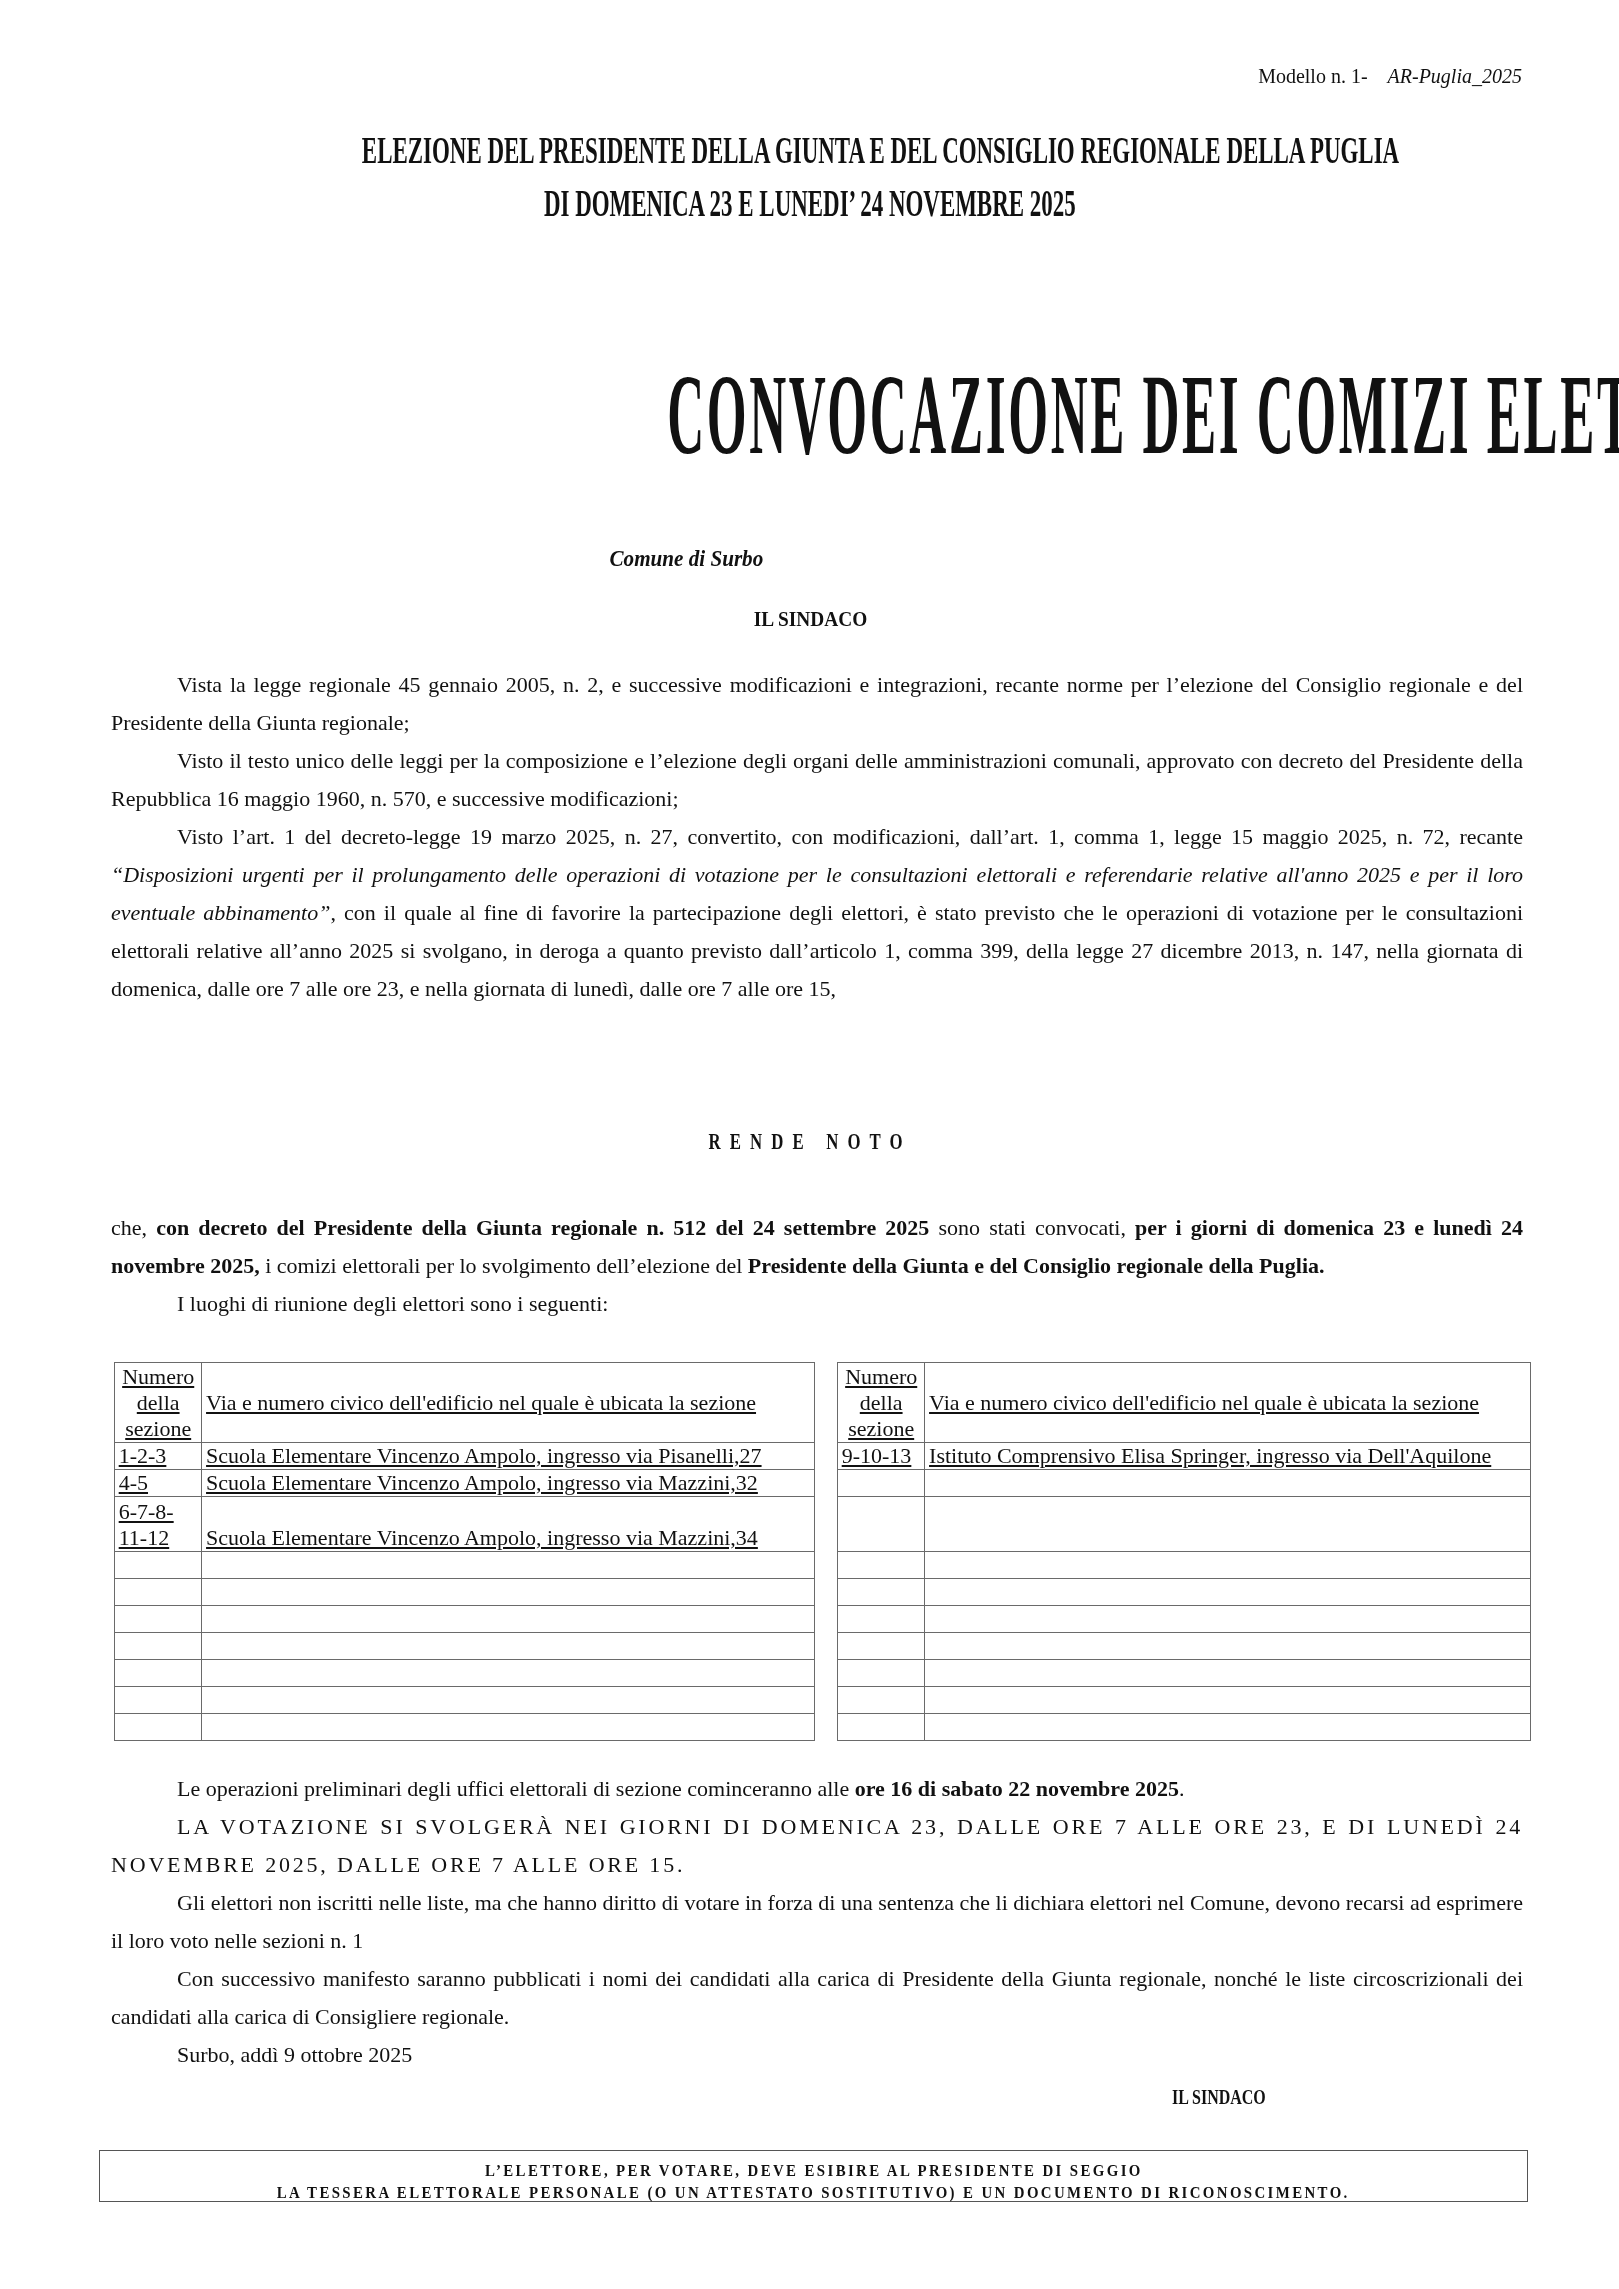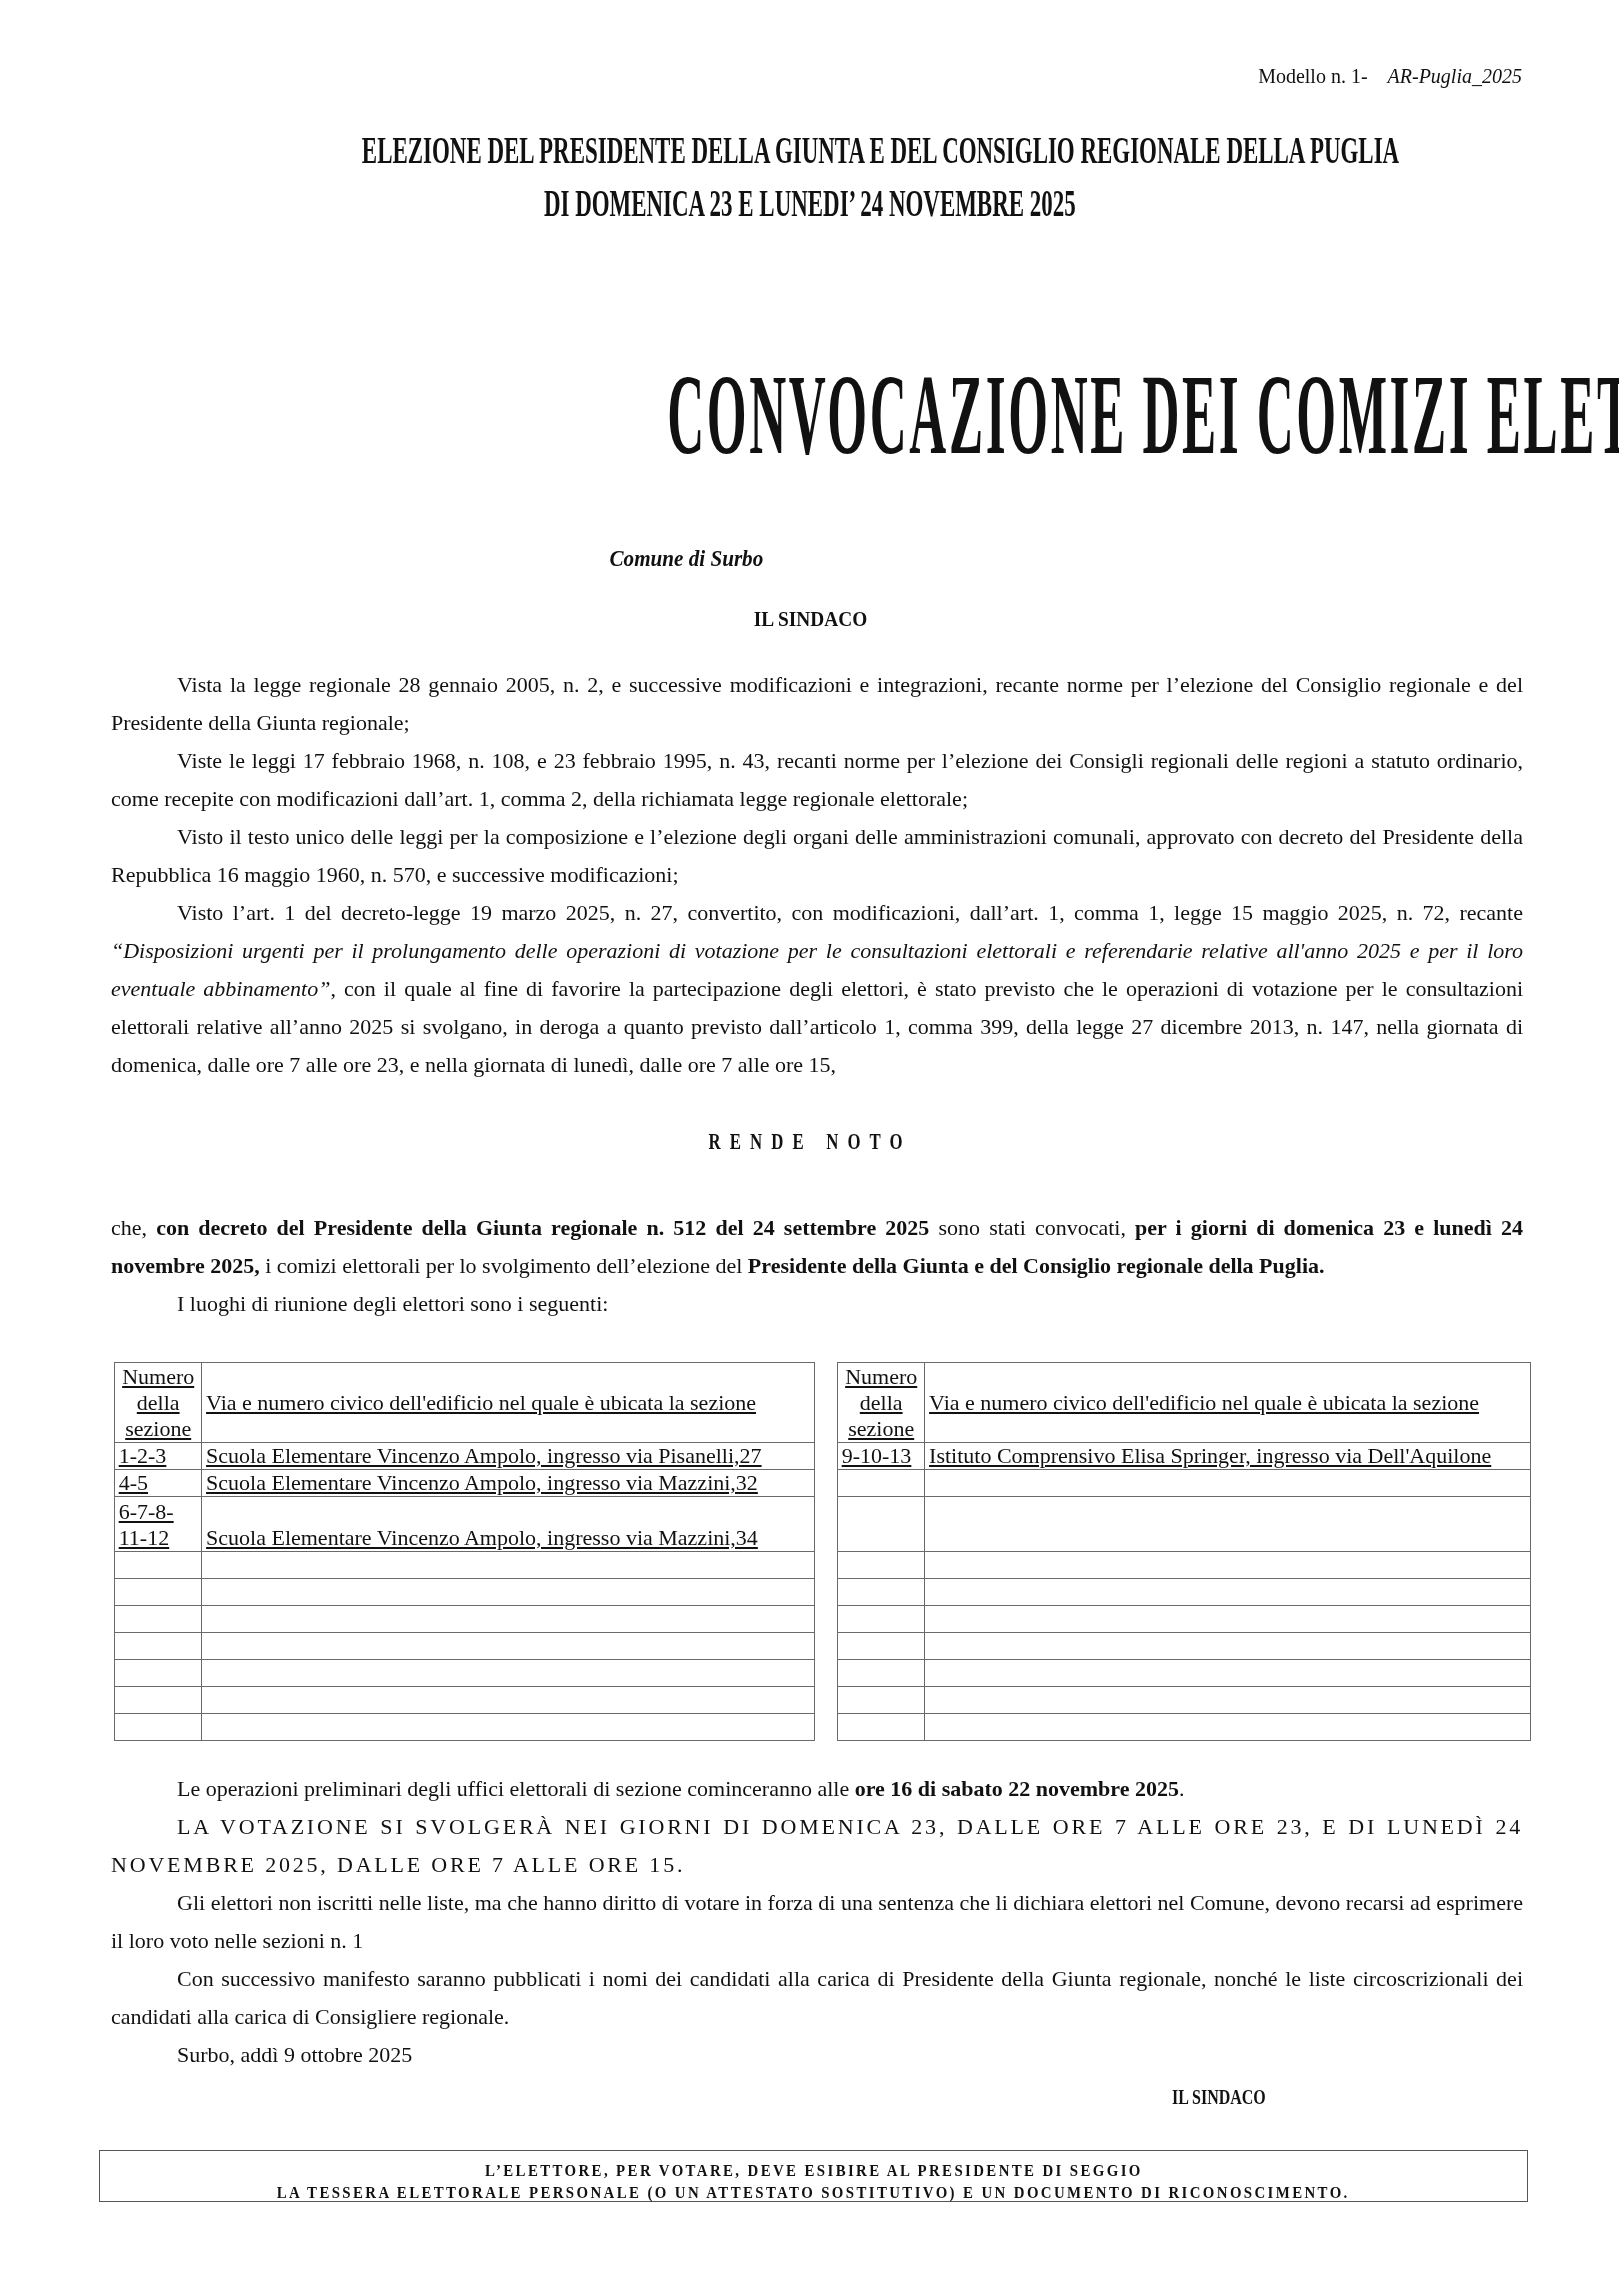--- a/index.html
+++ b/index.html
@@ -55,22 +55,21 @@
 </div>
 
 <div class="abs comune">
   <span>Comune di Surbo</span>
 </div>
 <div class="abs sindaco">
   <span>IL SINDACO</span>
 </div>
 
 <div class="abs body" style="top:666px;">
-  <p>Vista la legge regionale 28 gennaio 2005, n. 2, e successive modificazioni e integrazioni, recante norme per l’elezione del Consiglio regionale e del Presidente della Giunta regionale;</p>
-  <p>Viste le leggi 17 febbraio 1968, n. 108, e 23 febbraio 1995, n. 43, recanti norme per l’elezione dei Consigli regionali delle regioni a statuto ordinario, come recepite con modificazioni dall’art. 1, comma 2, della richiamata legge regionale elettorale;</p>
+  <p>Vista la legge regionale 45 gennaio 2005, n. 2, e successive modificazioni e integrazioni, recante norme per l’elezione del Consiglio regionale e del Presidente della Giunta regionale;</p>
   <p>Visto il testo unico delle leggi per la composizione e l’elezione degli organi delle amministrazioni comunali, approvato con decreto del Presidente della Repubblica 16 maggio 1960, n. 570, e successive modificazioni;</p>
   <p><span>Visto l’art. 1 del decreto-legge 19 marzo 2025, n. 27, convertito, con modificazioni, dall’art. 1, comma 1, legge 15 maggio 2025, n. 72, recante </span><i>“Disposizioni urgenti per il prolungamento delle operazioni di votazione per le consultazioni elettorali e referendarie relative all'anno 2025 e per il loro eventuale abbinamento”</i><span>, con il quale al fine di favorire la partecipazione degli elettori, è stato previsto che le operazioni di votazione per le consultazioni elettorali relative all’anno 2025 si svolgano, in deroga a quanto previsto dall’articolo 1, comma 399, della legge 27 dicembre 2013, n. 147, nella giornata di domenica, dalle ore 7 alle ore 23, e nella giornata di lunedì, dalle ore 7 alle ore 15,</span></p>
 </div>
 
 <div class="abs rende">
   <span>RENDE NOTO</span>
 </div>
 
 <div class="abs body" style="top:1209px;">
   <p class="noind"><span>che, </span><b>con decreto del Presidente della Giunta regionale n. 512 del 24 settembre 2025</b><span> sono stati convocati, </span><b>per i giorni di domenica 23 e lunedì 24 novembre 2025,</b><span> i comizi elettorali per lo svolgimento dell’elezione del </span><b>Presidente della Giunta e del Consiglio regionale della Puglia.</b></p>

